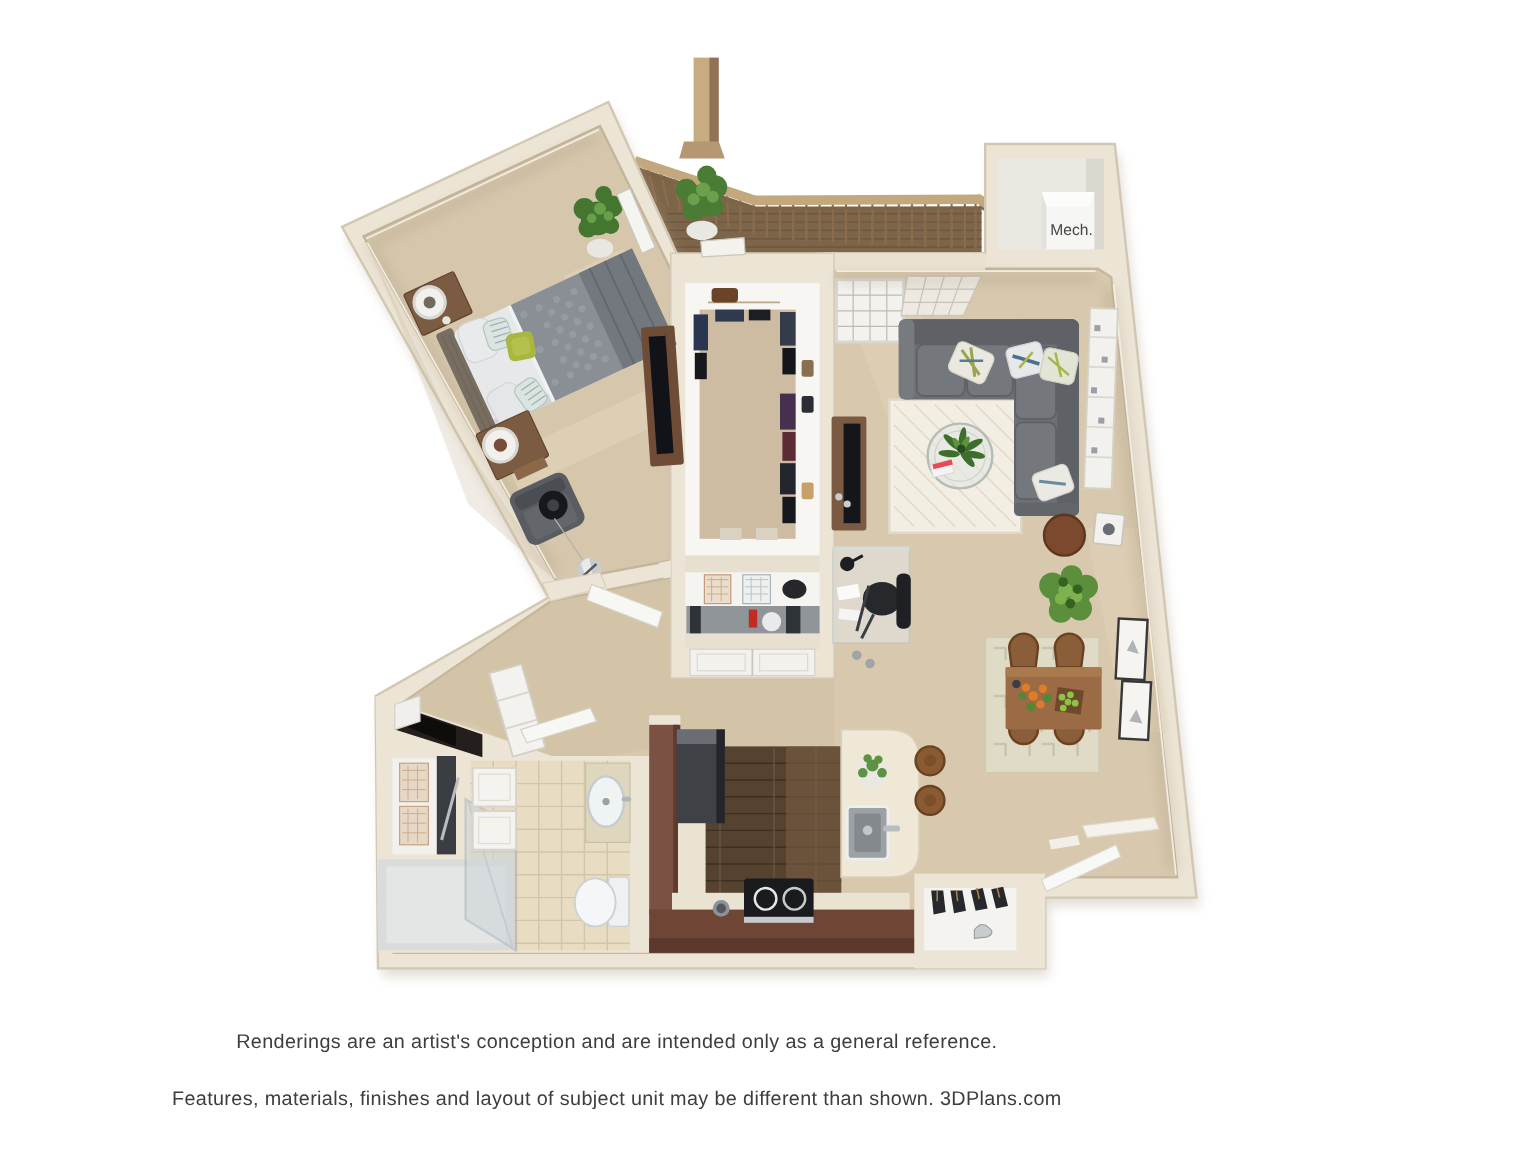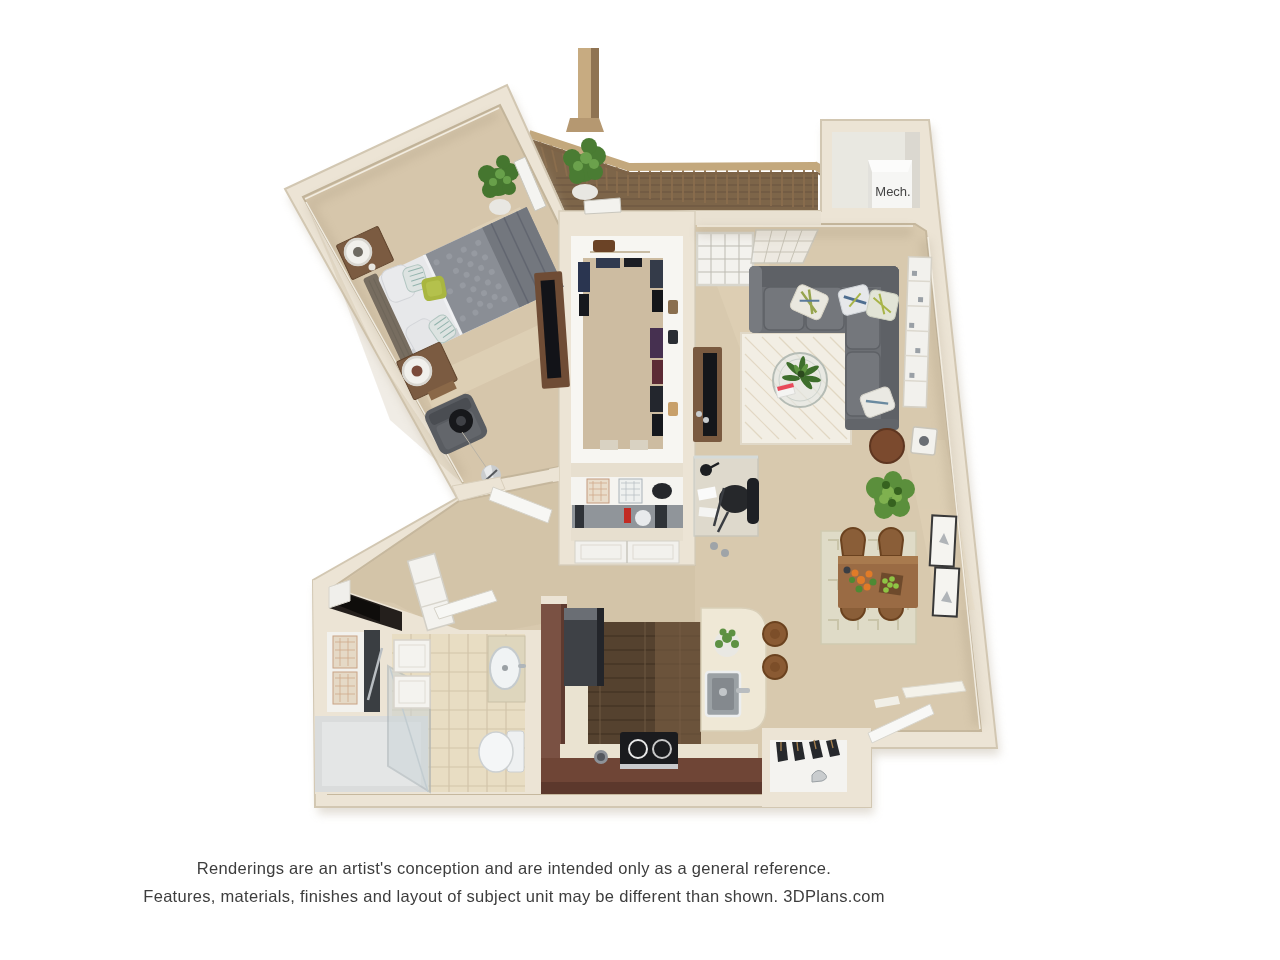--- a/index.html
+++ b/index.html
@@ -670,13 +670,13 @@
   <line x1="706" y1="470" x2="719" y2="463" stroke="#1d1f22" stroke-width="2.5"></line>
   <ellipse cx="735" cy="499" rx="16" ry="14" fill="#26282b"></ellipse>
   <rect x="747" y="478" width="12" height="46" rx="5" fill="#1e2024"></rect>
   <g stroke="#3a3d42" stroke-width="2.5">
         <line x1="724" y1="488" x2="714" y2="526"></line>
         <line x1="728" y1="512" x2="718" y2="532"></line>
       </g>
 </g>
 </svg>
 <div class="caption" style="top:859px">Renderings are an artist's conception and are intended only as a general reference.</div>
-<div class="caption" style="top:887px">Features, materials, finishes and layout of subject unit may be different than shown. 3DPlans.com</div>
+<div class="caption" style="top:907px">Features, materials, finishes and layout of subject unit may be different than shown. 3DPlans.com</div>
 
 </body></html>

